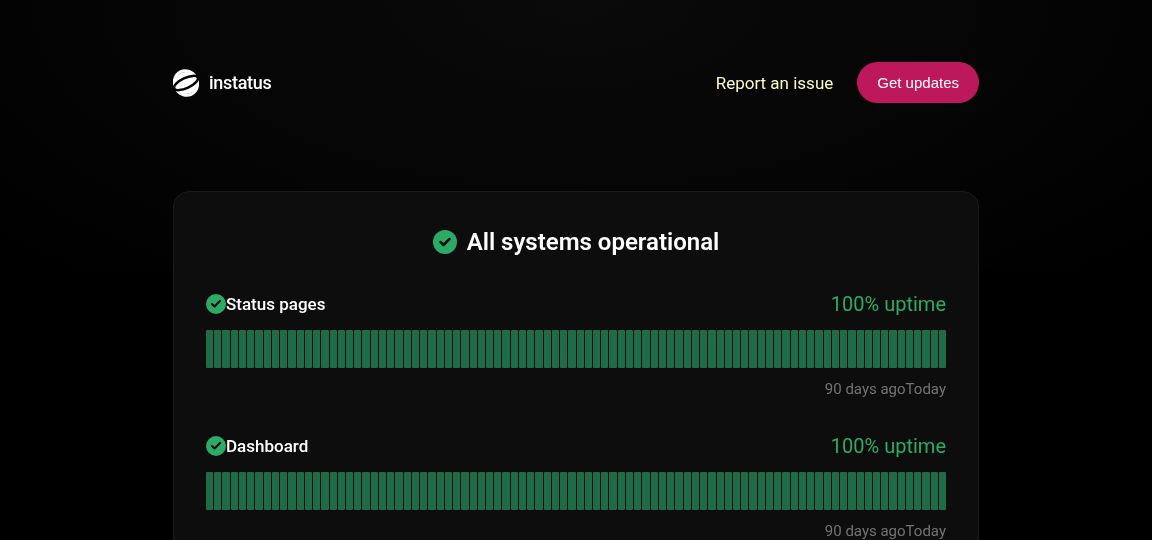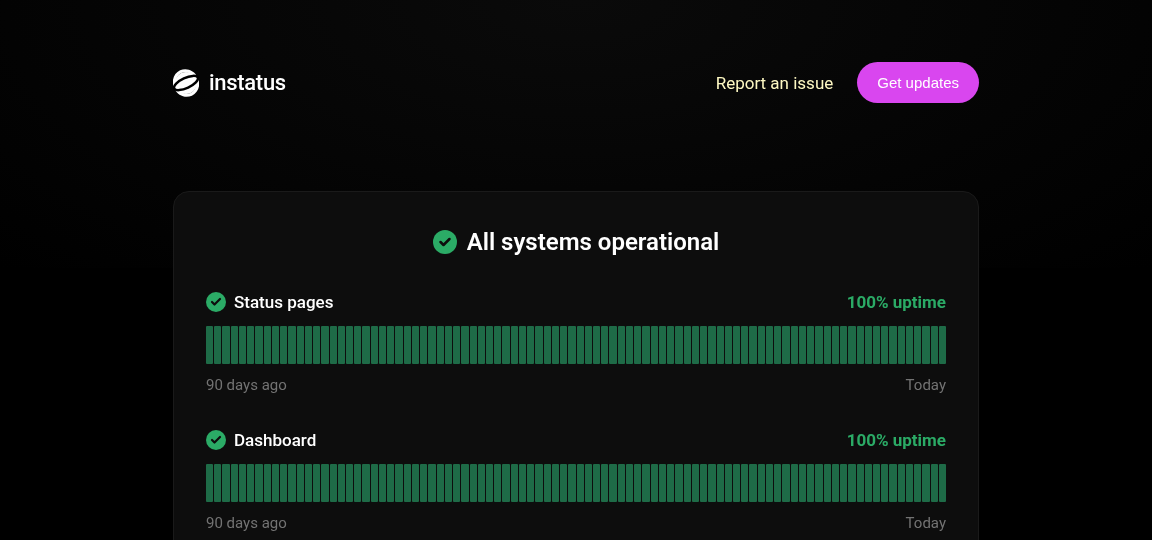--- a/index.html
+++ b/index.html
@@ -52,41 +52,41 @@
       height: 28px;
       position: relative;
     }
     
     .logo-icon svg {
       width: 100%;
       height: 100%;
     }
     
     .logo-text {
-      font-size: 22px;
+      font-size: 18px;
       font-weight: 500;
       color: #ffffff;
       letter-spacing: -0.3px;
     }
     
     .header-actions {
       display: flex;
       align-items: center;
       gap: 24px;
     }
     
     .report-link {
       font-size: 17px;
       color: #fef9c3;
       font-weight: 400;
       cursor: pointer;
     }
     
     .get-updates-btn {
-      background: #d946ef;
+      background: #be185d;
       border: none;
       border-radius: 24px;
       padding: 12px 20px;
       font-size: 15px;
       color: #ffffff;
       font-weight: 500;
       cursor: pointer;
     }
     
     .status-card {
@@ -148,51 +148,50 @@
     .component-header {
       display: flex;
       align-items: center;
       justify-content: space-between;
       margin-bottom: 14px;
     }
     
     .component-name-wrap {
       display: flex;
       align-items: center;
-      gap: 8px;
     }
     
     .component-name {
       font-size: 17px;
       font-weight: 500;
       color: #ffffff;
     }
     
     .uptime-text {
-      font-size: 17px;
-      font-weight: 700;
+      font-size: 20px;
+      font-weight: 400;
       color: #2bab66;
     }
     
     .uptime-bar {
       display: flex;
       gap: 1px;
       height: 38px;
       margin-bottom: 12px;
     }
     
     .uptime-segment {
       flex: 1;
       background: #1e6b47;
       border-radius: 1px;
     }
     
     .uptime-footer {
       display: flex;
-      justify-content: space-between;
+      justify-content: flex-end;
     }
     
     .uptime-footer-text {
       font-size: 15px;
       color: #737373;
     }
   </style>
 </head>
 <body>
 

